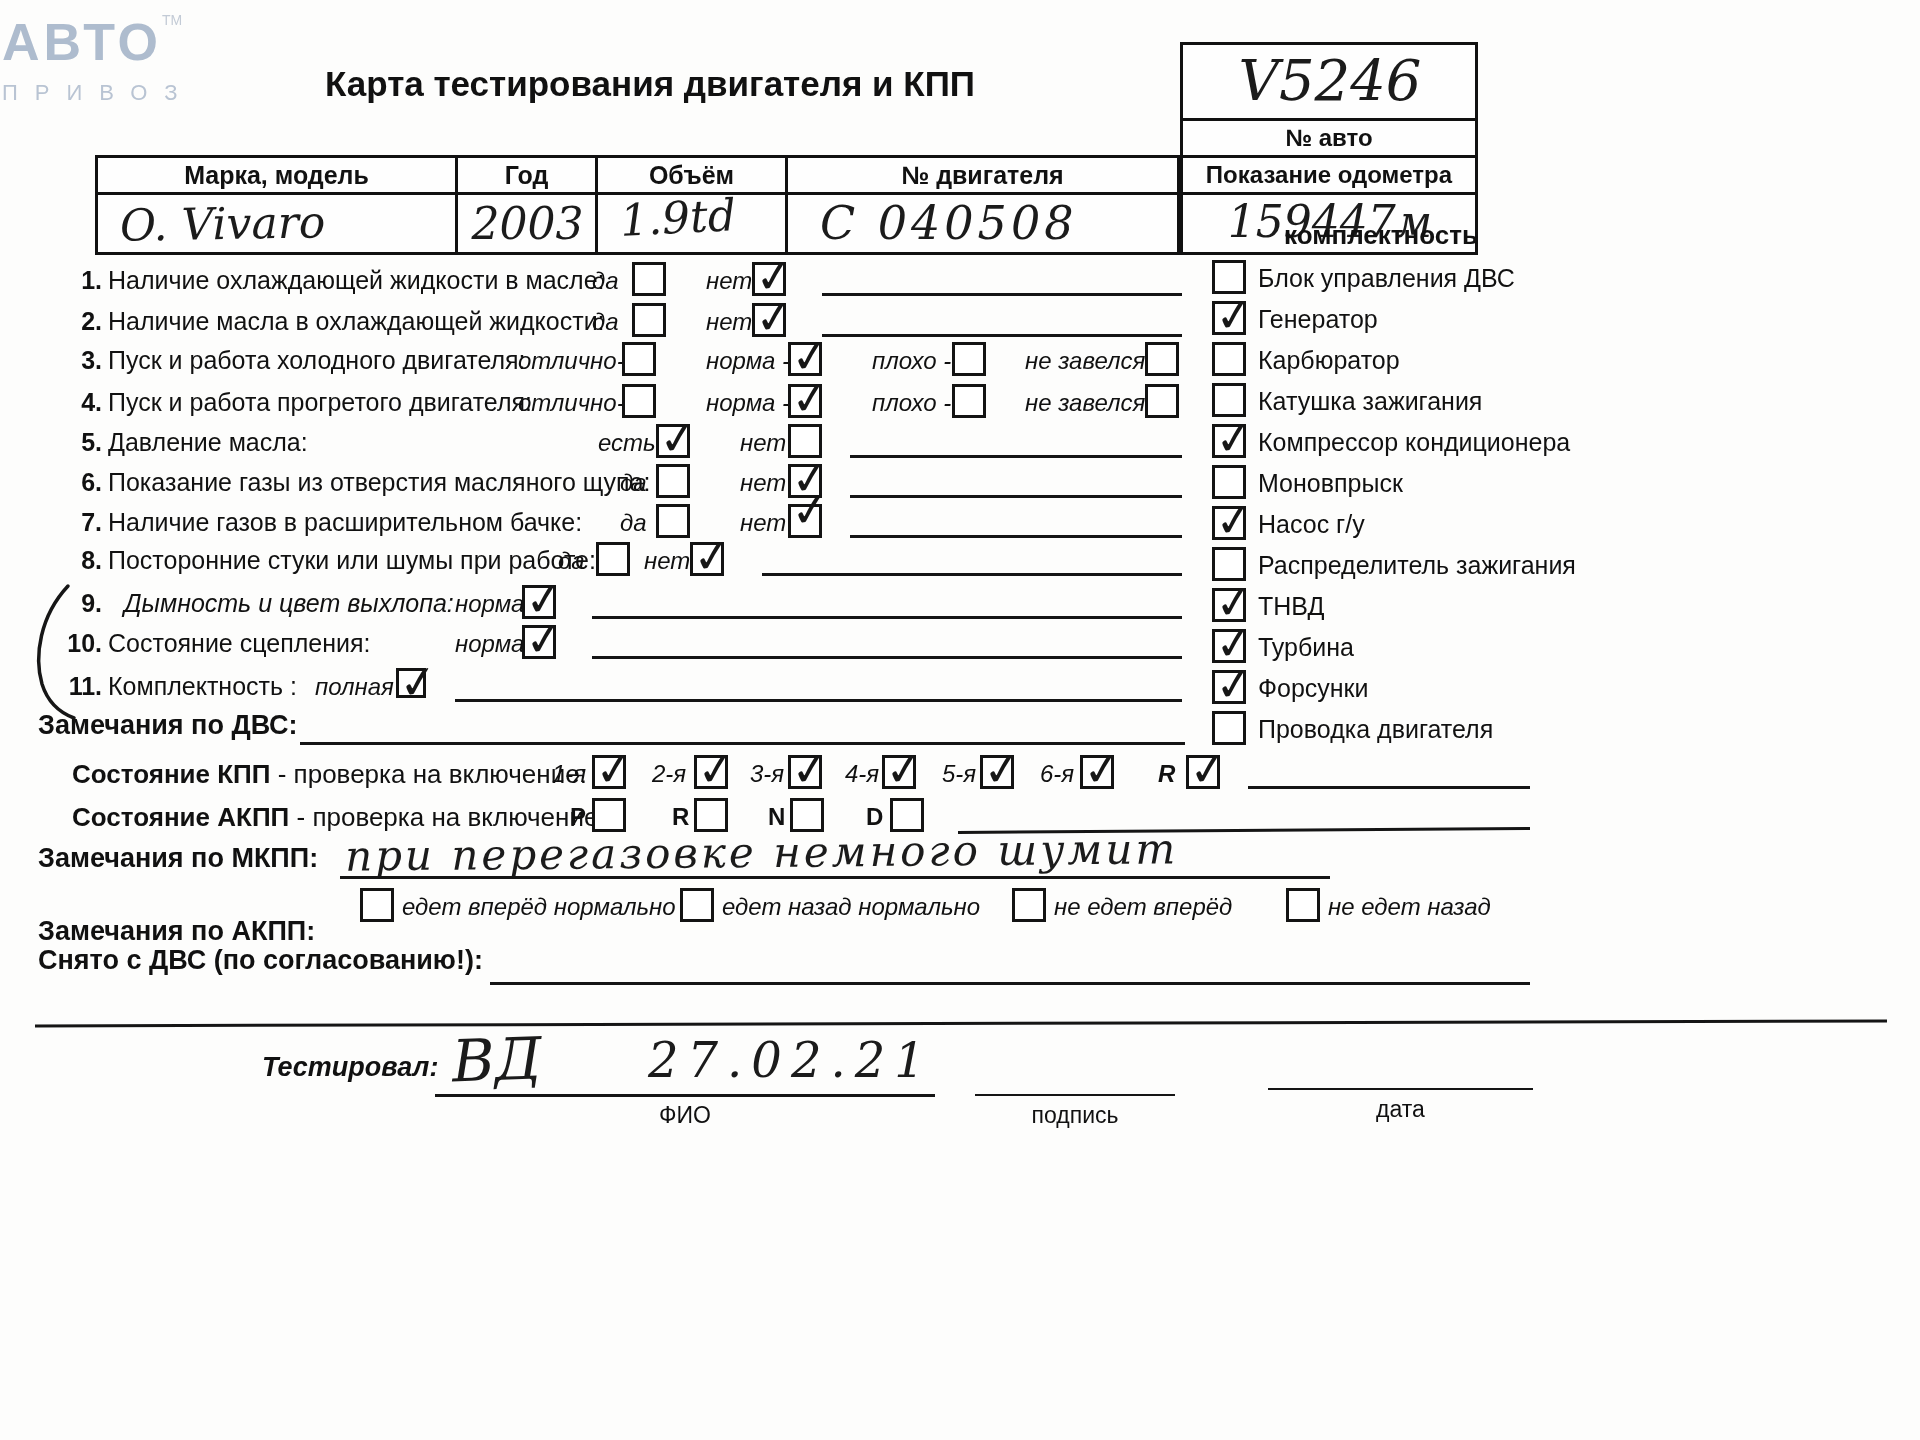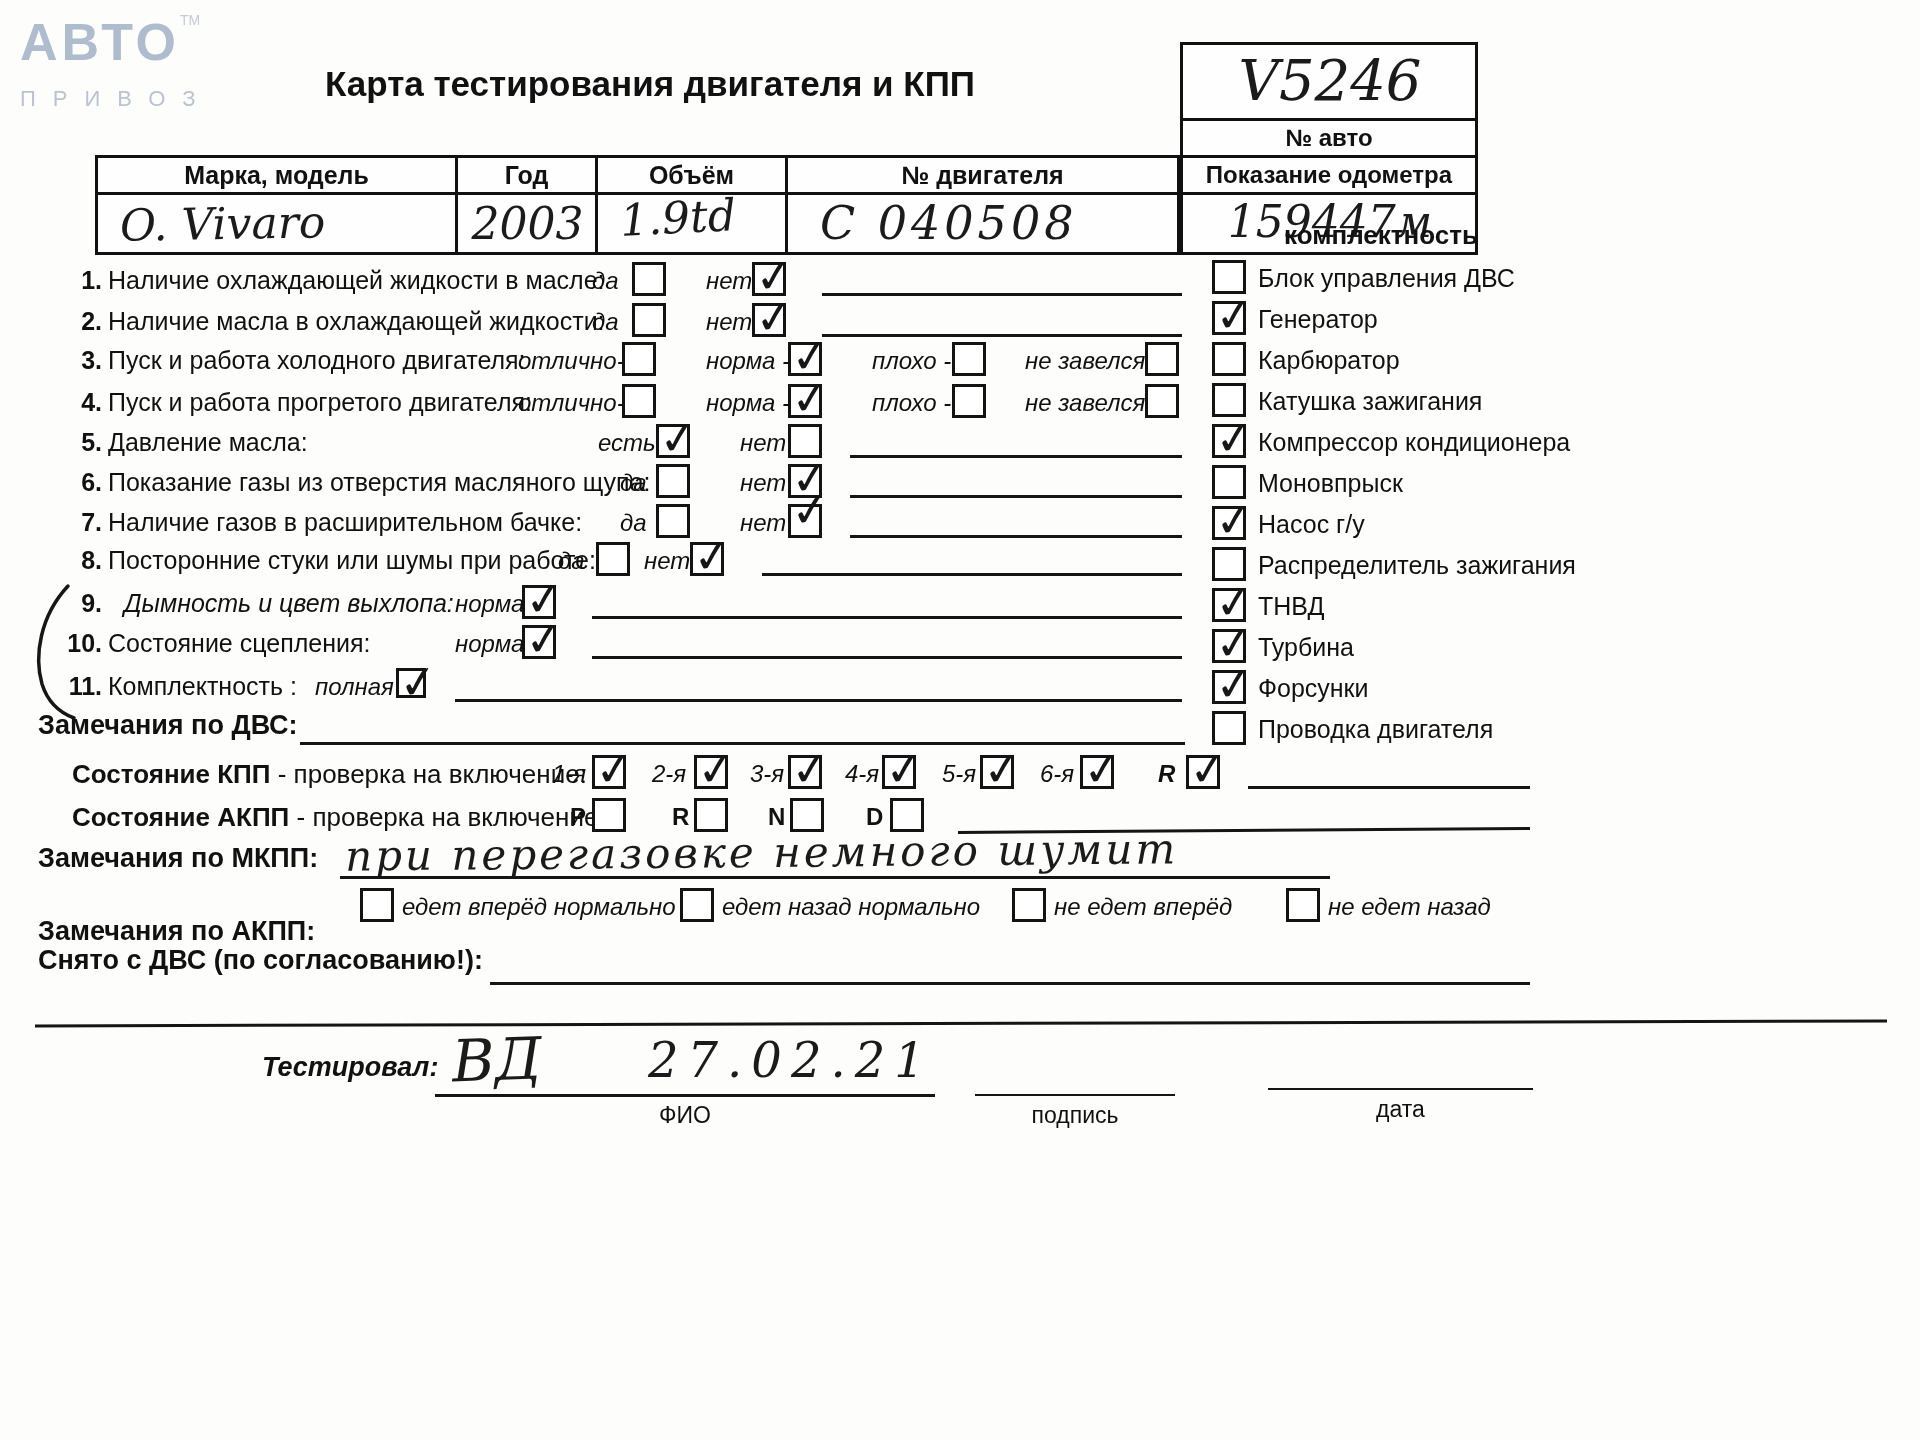--- a/index.html
+++ b/index.html
@@ -18,29 +18,29 @@
   .ln{border-bottom:3px solid #151515;height:0;}
   .hw{font-family:"DejaVu Serif",serif;font-style:italic;color:#1b1b1b;white-space:nowrap;}
   .hdr{font-size:25px;font-weight:bold;text-align:center;}
   .tbl{border:3px solid #111;box-sizing:border-box;background:#fefefe;}
   .vline{border-left:3px solid #111;width:0;}
   .hline{border-top:3px solid #111;height:0;}
   .comp-lbl{font-size:25px;white-space:nowrap;}
   .small{font-size:23px;}
   .logo-top{font-size:52px;font-weight:bold;letter-spacing:4px;color:#aebcce;
             font-family:"Liberation Sans",sans-serif;}
-  .logo-bottom{font-size:22px;letter-spacing:17px;color:#b9c4d3;margin-top:14px;}
+  .logo-bottom{font-size:22px;letter-spacing:17px;color:#b9c4d3;margin-top:8px;}
   .logo-tm{font-size:14px;color:#c3cbd6;vertical-align:top;}
 </style>
 </head>
 <body>
 
 <div class="sheet">
 
-  <div class="abs" style="left:20px;top:12px;">
+  <div class="abs" style="left:2px;top:12px;">
     <span class="logo-top">АВТО</span><span class="logo-tm">TM</span>
     <div class="logo-bottom">ПРИВОЗ</div>
   </div>
 
   <div class="abs b" style="left:300px;top:64px;width:700px;text-align:center;font-size:35px;">Карта тестирования двигателя  и КПП</div>
 
   <div class="abs tbl" style="left:1180px;top:42px;width:298px;height:213px;"></div>
   <div class="abs hw" style="left:1200px;top:48px;width:260px;text-align:center;font-size:56px;">V5246</div>
   <div class="abs hline" style="left:1183px;top:118px;width:292px;"></div>
   <div class="abs hdr" style="left:1183px;top:124px;width:292px;font-size:24px;">№ авто</div>

